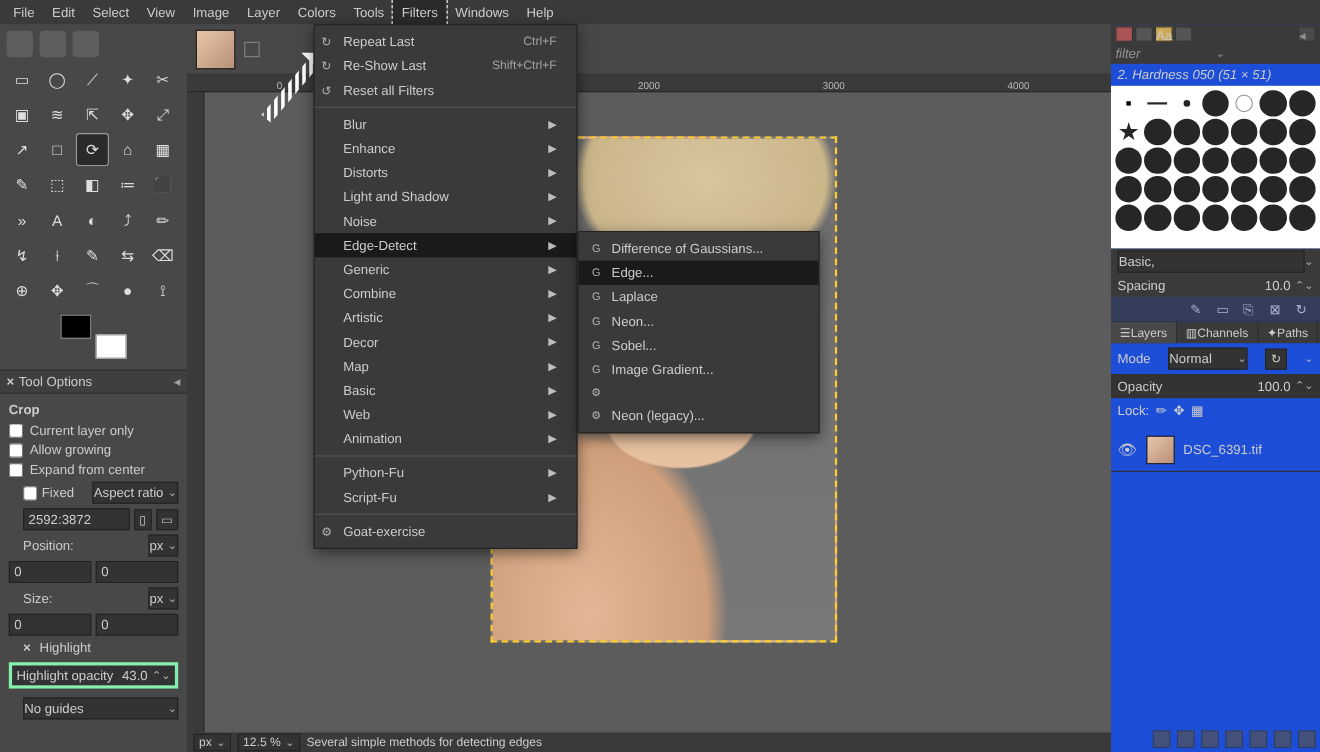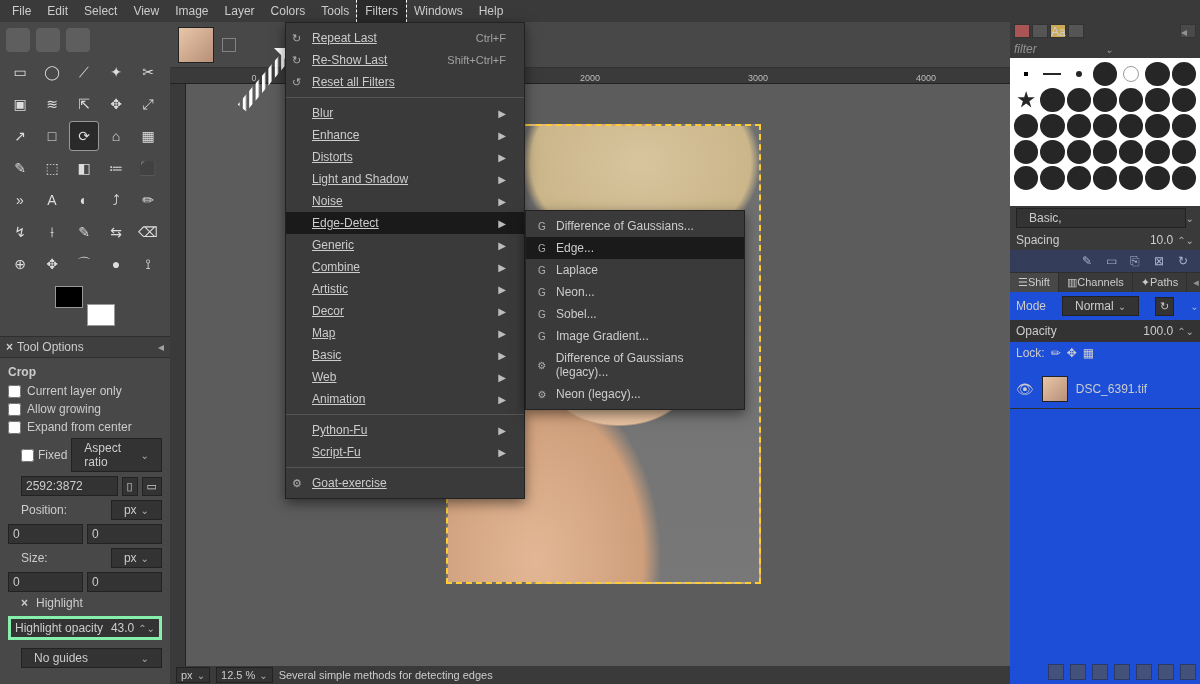--- a/index.html
+++ b/index.html
@@ -25,21 +25,21 @@
 
   .panel-title { background:#3f3f3f; padding:3px 6px; border-top:1px solid #2e2e2e; border-bottom:1px solid #2e2e2e; display:flex; align-items:center;}
   .panel-title .x { margin-left:auto; opacity:.7;}
   .tool-options { padding: 4px 8px; }
   .tool-options .hdr { font-weight: 600; padding: 3px 0; }
   .tool-options label { display:flex; align-items:center; gap:6px; padding:2px 0; font-size:12px; }
   .tool-options input[type=checkbox]{accent-color:#888;}
   .row { display:flex; align-items:center; gap:4px; padding:2px 0;margin-left:13px;}
   .field { background:#333; border:1px solid #222; color:#ccc; padding:2px 4px; width:58px; font-size:12px;}
   .btn-sm { background:#333; border:1px solid #222; color:#ccc; padding:2px 4px; font-size:11px;}
-  .sel { background:#333; border:1px solid #222; color:#ccc; padding:2px 12px; display:flex; align-items:center; gap:4px;}
+  .sel { background:#333; border:1px solid #222; color:#ccc; padding:2px 0; display:flex; align-items:center; gap:4px;}
   .caret { font-size:10px; opacity:.8; }
   .num-row { display:flex; gap:4px; margin:2px 0;}
   .num-row .field{flex:1;}
   .x-close{font-weight:bold;margin-right:4px;}
   .slider-row{display:flex;align-items:center;background:#333;border:3px solid #86efac;padding:2px 4px;margin-top:4px;}
 
   
   .canvas-area { position:absolute; left:170px; top:22px; right:190px; bottom:0; background:#484848; }
   .thumbstrip { height:46px; background:#484848; display:flex; align-items:center; gap:8px; padding:4px 8px; border-bottom:1px solid #333;}
   .thumbstrip .thumb{width:36px;height:36px;background:linear-gradient(135deg,#e8c6a8,#b89078);border:1px solid #222;}
@@ -57,21 +57,21 @@
   .statusbar{position:absolute;left:0;right:0;bottom:0;height:18px;background:#3a3a3a;display:flex;align-items:center;gap:6px;padding:0 6px;font-size:11px;}
   .statusbar .sel{padding:1px 4px;}
 
   
   .arrow { position:absolute; left:230px; top:40px; width:80px; height:80px; pointer-events:none; }
   .arrow svg { width:100%; height:100%; }
 
   
   .submenu { position:absolute; left:285px; top:22px; width:240px; background:#3a3a3a; border:1px solid #222; padding:4px 0; box-shadow:0 4px 12px rgba(0,0,0,.5);}
   .submenu .item{display:flex;align-items:center;padding:4px 18px 4px 26px;cursor:pointer;position:relative;}
-  .submenu .item .lbl{flex:1;text-decoration:underline;}
+  .submenu .item .lbl{flex:1;}
   .submenu .item .shortcut{opacity:.7;font-size:11px;}
   .submenu .item .arr{font-size:10px;opacity:.9;}
   .submenu .item.hl{background:#1a1a1a;}
   .submenu .item .ic{position:absolute;left:6px;font-size:11px;opacity:.8;}
   .submenu .sep{height:1px;background:#555;margin:4px 0;}
 
   .submenu2 { position:absolute; left:525px; top:210px; width:220px; background:#3a3a3a; border:1px solid #222; padding:4px 0; box-shadow:0 4px 12px rgba(0,0,0,.5);}
   .submenu2 .item{display:flex;align-items:center;gap:8px;padding:4px 10px;cursor:pointer;}
   .submenu2 .item.hl{background:#1a1a1a;}
   .submenu2 .g{width:12px;height:12px;display:inline-flex;align-items:center;justify-content:center;font-size:10px;opacity:.8;}
@@ -400,41 +400,41 @@
     <div class="item">
       <span class="g">G</span>
       <span>Sobel...</span>
     </div>
     <div class="item">
       <span class="g">G</span>
       <span>Image Gradient...</span>
     </div>
     <div class="item">
       <span class="g">⚙</span>
-      <span>Difference of Gaussians (legacy)...</span>
     </div>
     <div class="item">
       <span class="g">⚙</span>
       <span>Neon (legacy)...</span>
     </div>
   </div>
 
 <div class="right-col">
   <div class="dock-top">
     <div class="dock-tabs">
         <span class="sq"></span>
         <span></span>
         <span class="sq2">Aa</span>
         <span></span>
         <span style="margin-left:auto;opacity:.6;">◂</span>
       </div>
     <div class="filter-row">
         <span>filter</span>
         <span class="caret">⌄</span>
       </div>
+    <div class="brush-lbl">2. Hardness 050 (51 × 51)</div>
     <div class="brush-panel" id="brushgrid">
         <div class="b"></div>
         <div class="b"></div>
         <div class="b"></div>
         <div class="b"></div>
         <div class="b"></div>
         <div class="b"></div>
         <div class="b"></div>
         <div class="b star"></div>
         <div class="b"></div>
@@ -479,21 +479,21 @@
     <div class="icon-row">
         <span>✎</span>
         <span>▭</span>
         <span>⎘</span>
         <span>⊠</span>
         <span>↻</span>
       </div>
   </div>
   <div class="dock-mid">
     <div class="tabs">
-      <div class="t active">☰<span>Shift</span></div>
+      <div class="t active">☰<span>Layers</span></div>
       <div class="t">▥<span>Channels</span></div>
       <div class="t">✦<span>Paths</span></div>
       <span style="margin-left:auto;padding:3px 6px;opacity:.6;">◂</span>
     </div>
     <div class="mode-row">
         <span>Mode</span>
         <div class="sel">
           <span>Normal</span>
           <span class="caret">⌄</span>
         </div>

